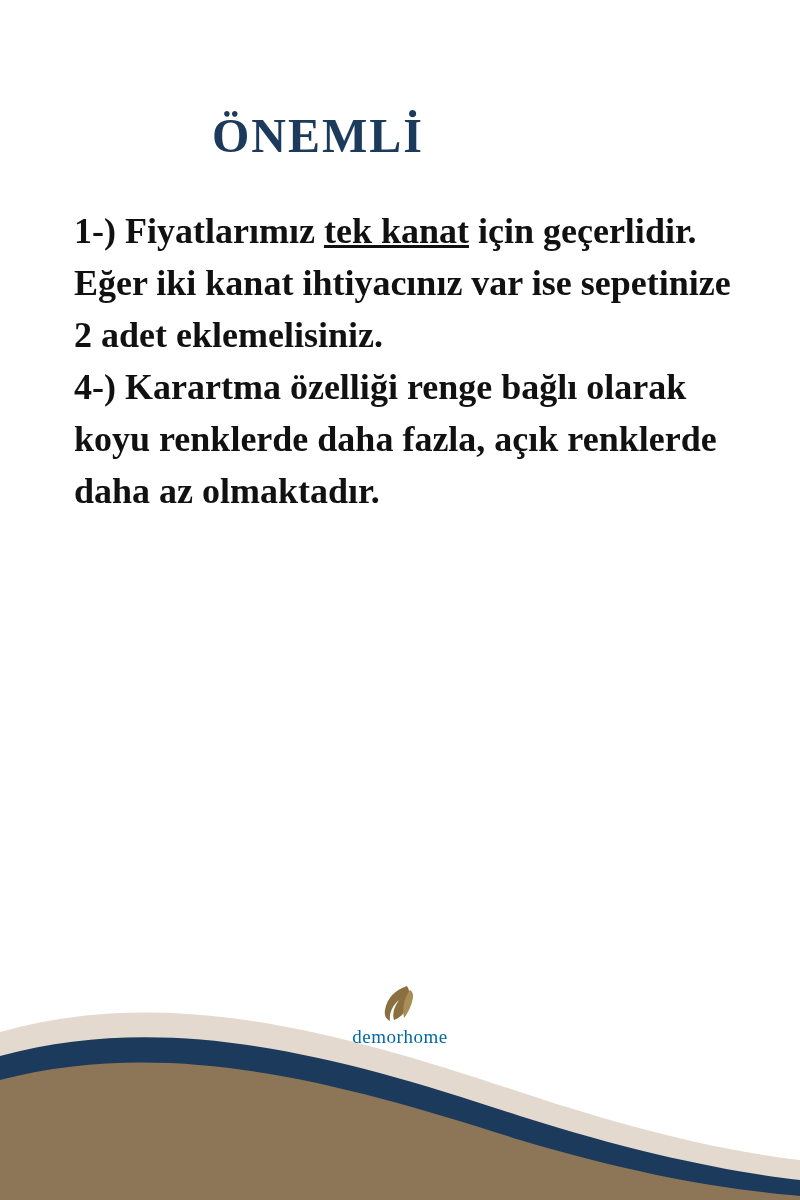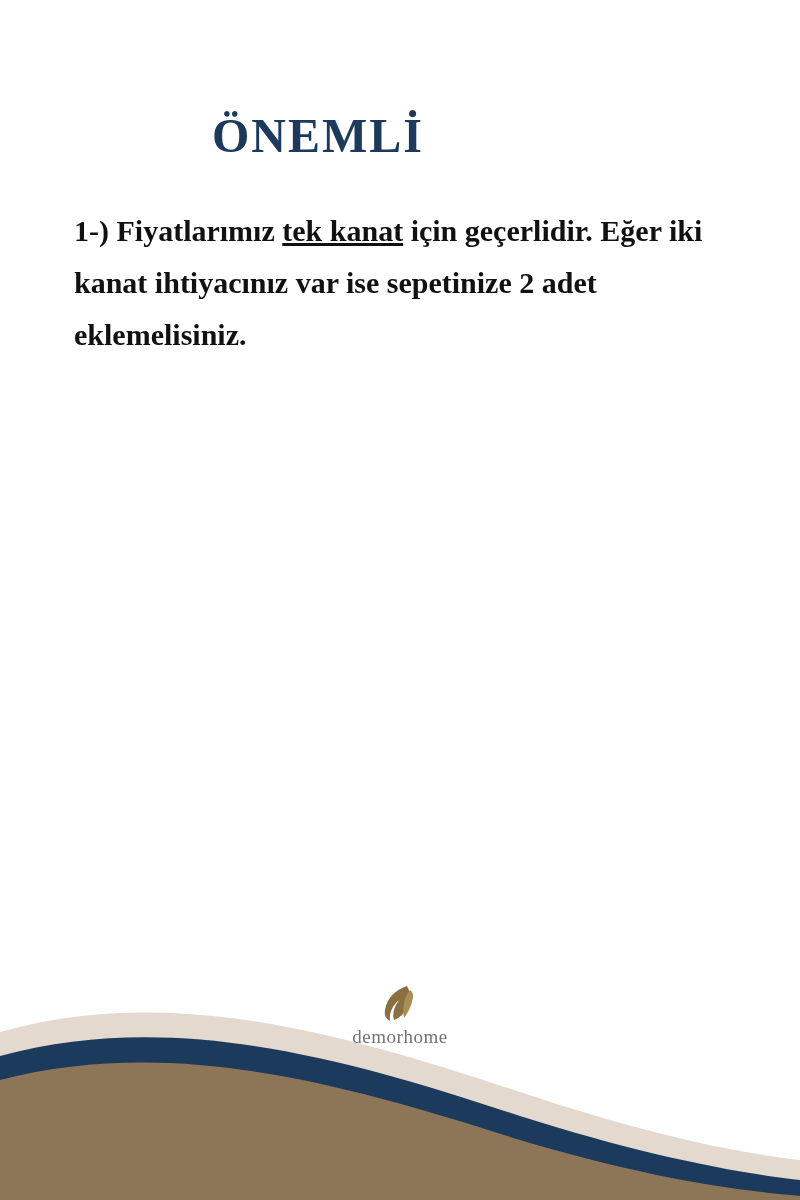--- a/index.html
+++ b/index.html
@@ -31,21 +31,21 @@
     color: #1b3a5c;
     line-height: 1;
   }
   .body-text {
     position: absolute;
     top: 205px;
     left: 74px;
     width: 660px;
     font-family: "Liberation Serif", serif;
     font-weight: bold;
-    font-size: 30px;
+    font-size: 36px;
     line-height: 52px;
     color: #111111;
     text-align: left;
   }
   .para { margin: 0 0 0 0; }
   .u { text-decoration: underline; }
 
   
   .footer {
     position: absolute;
@@ -67,33 +67,36 @@
   .brand-mark {
     display: block;
     margin: 0 auto 2px auto;
     width: 46px;
     height: 40px;
   }
   .brand-name {
     font-family: "Liberation Serif", serif;
     font-size: 19px;
     letter-spacing: 0.5px;
-    color: #737373;
+    color: #0369a1;
   }
 </style>
 </head>
 <body>
 
 <div id="page">
 
   <div class="title">ÖNEMLİ</div>
 
   <div class="body-text">
     <p class="para">
       <span>1-) Fiyatlarımız </span><span class="u">tek kanat</span><span> için geçerlidir. Eğer iki kanat ihtiyacınız var ise sepetinize 2 adet eklemelisiniz.</span>
+    </p>
+    <p class="para">
+      <span>4-) Karartma özelliği renge bağlı olarak koyu renklerde daha fazla, açık renklerde daha az olmaktadır.</span>
     </p>
   </div>
 
   <div class="footer">
     <svg viewBox="0 0 800 260" preserveAspectRatio="none" xmlns="http://www.w3.org/2000/svg">
 
       <path d="M0,92 C170,44 340,92 520,152 C640,192 730,212 800,220 L800,260 L0,260 Z" fill="#e4d9cf"></path>
 
       <path d="M0,116 C170,70 340,116 520,176 C640,214 730,232 800,240 L800,260 L0,260 Z" fill="#1b3a5c"></path>
 

